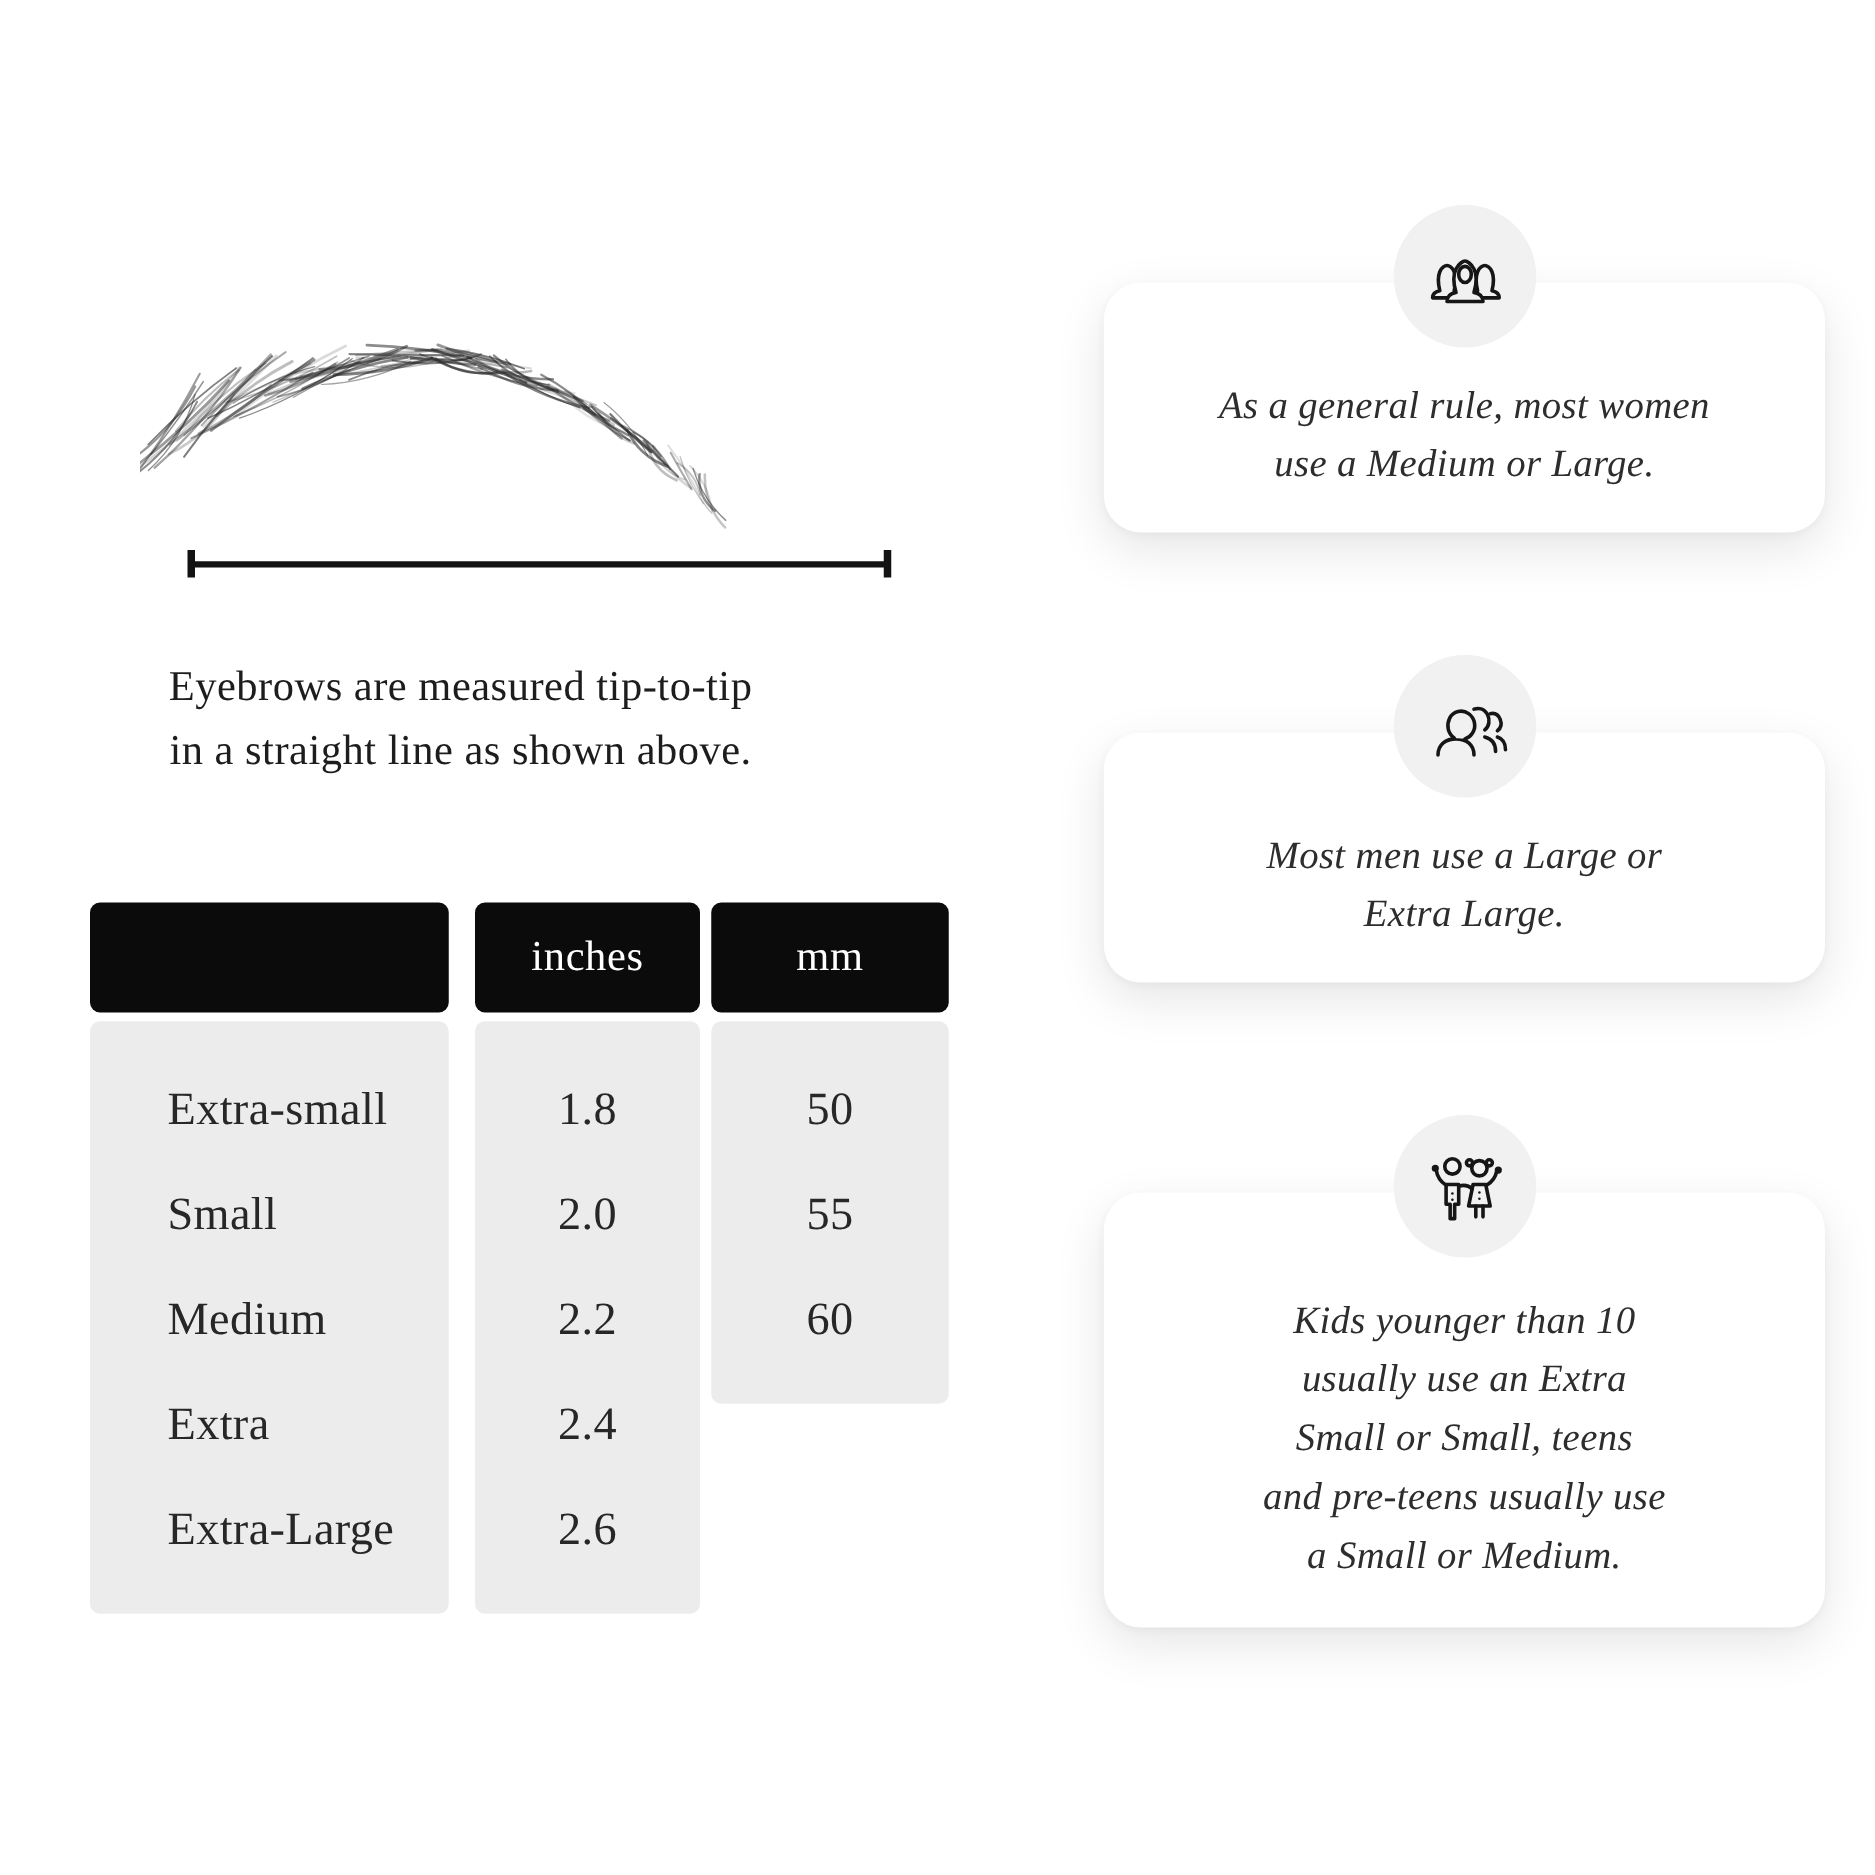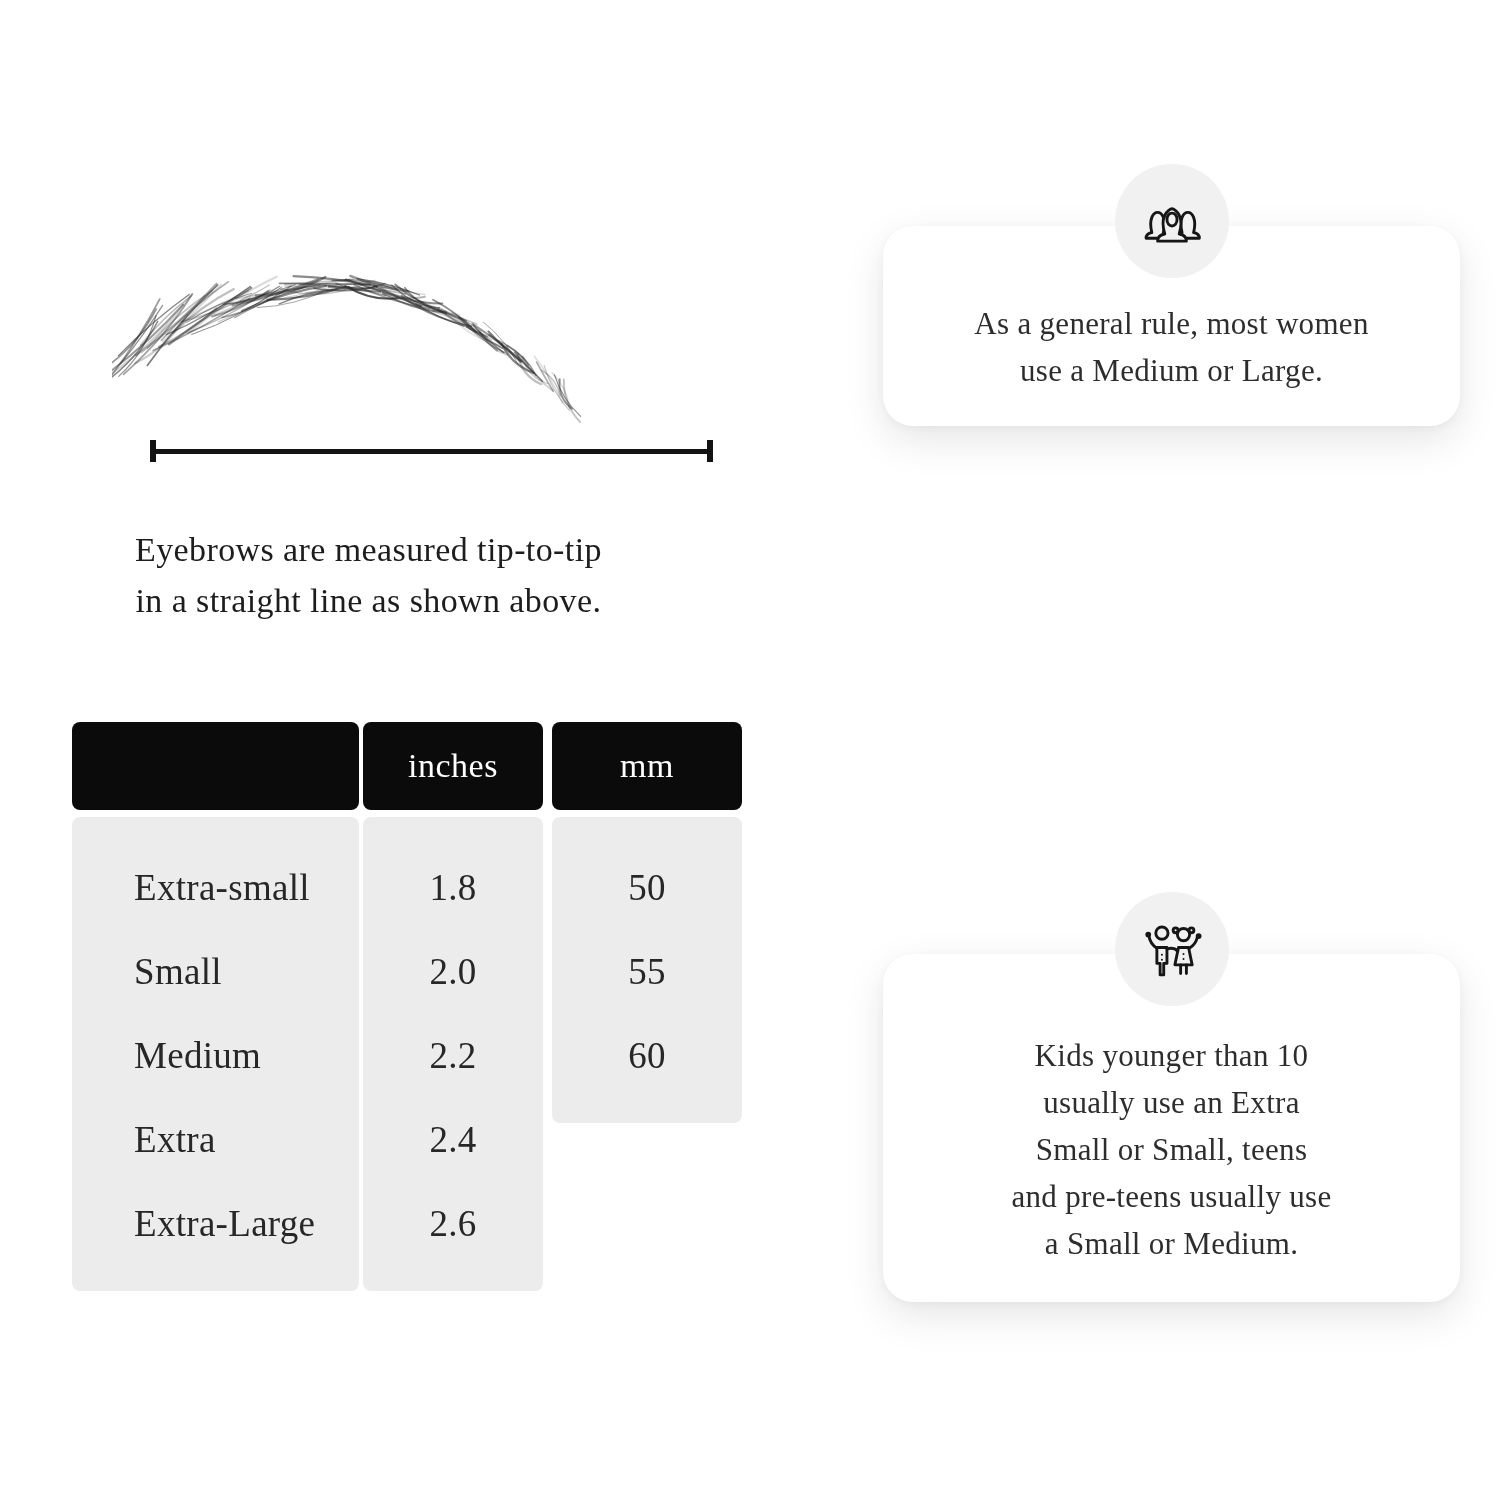--- a/index.html
+++ b/index.html
@@ -25,21 +25,21 @@
     position:absolute;left:135px;top:524px;
     font-size:34px;line-height:51px;color:#1d1d1d;
     letter-spacing:.4px;
     text-align:center;
   }
 
   
   .size-table{position:absolute;left:72px;top:722px;display:flex;}
   .t-col{display:flex;flex-direction:column;}
   .t-col.c1{width:287px;}
-  .t-col.c2{width:180px;margin-left:4px;}
+  .t-col.c2{width:180px;margin-left:21px;}
   .t-col.c3{width:190px;margin-left:9px;}
   .t-head{
     height:88px;background:#0b0b0b;border-radius:8px;
     color:#ffffff;font-size:34px;letter-spacing:.5px;
     display:flex;align-items:center;justify-content:center;
   }
   .t-body{
     margin-top:7px;background:#ececec;border-radius:8px;
     padding:28px 0 26px 0;
   }
@@ -48,20 +48,21 @@
     font-size:37px;color:#272727;letter-spacing:.3px;
   }
   .c1 .t-cell{padding-left:62px;}
   .c2 .t-cell,.c3 .t-cell{justify-content:center;}
 
   
   .info-card{
     position:absolute;left:883px;width:577px;
     background:#ffffff;border-radius:30px;
     box-shadow:0 14px 40px rgba(0,0,0,0.10),0 2px 8px rgba(0,0,0,0.04);
+    font-style:italic;
   }
   .info-card.card-1{top:226px;height:200px;}
   .info-card.card-2{top:586px;height:200px;}
   .info-card.card-3{top:954px;height:348px;}
 
   .icon-circle{
     position:absolute;left:50%;top:-62px;margin-left:-57px;
     width:114px;height:114px;border-radius:50%;
     background:#f1f1f1;
     display:flex;align-items:center;justify-content:center;
@@ -249,20 +250,35 @@
         <path class="ppl" d="M56 74 c0-5 3-7 8-8 c-2-8 -2-16 0-21 c2-5 6-7 8-7 c2 0 6 2 8 7 c2 5 2 13 0 21 c5 1 8 3 8 8 z"></path>
         <path class="ppl ppl-fill" d="M30 78 c0-6 4-9 10-10 c-3-10 -3-20 0-26 c3-6 8-9 10-9 c2 0 7 3 10 9 c3 6 3 16 0 26 c6 1 10 4 10 10 z"></path>
         <ellipse class="ppl" cx="50" cy="48" rx="7" ry="9"></ellipse>
       </svg>
     </div>
     <div class="card-inner">
       <p class="card-text">As a general rule, most women use a Medium or Large.</p>
     </div>
   </div>
 
+  <div class="info-card card-2">
+    <div class="icon-circle">
+      <svg width="72" height="72" viewBox="0 0 100 100">
+        <path class="ppl" d="M78 36 c5-1 9 1 11 6 c2 5 1 10 -3 13"></path>
+        <path class="ppl" d="M86 62 c6 2 9 7 9 14"></path>
+        <path class="ppl" d="M60 31 c6-2 12 0 15 6 c3 6 2 13 -3 17"></path>
+        <path class="ppl" d="M72 62 c8 2 12 8 12 16"></path>
+        <path class="ppl ppl-fill" d="M20 82 c0-12 9 -18 20 -18 c11 0 20 6 20 18"></path>
+        <path class="ppl ppl-fill" d="M38 63 c-7-5 -9-14 -5-22 c4-8 14-10 21-5 c7 5 9 15 4 22 c-2 3 -5 5 -8 6"></path>
+      </svg>
+    </div>
+    <div class="card-inner">
+      <p class="card-text">Most men use a Large or Extra Large.</p>
+    </div>
+  </div>
 
   <div class="info-card card-3">
     <div class="icon-circle">
       <svg width="72" height="72" viewBox="0 0 100 100">
 
         <circle class="ppl" cx="36" cy="28" r="8.5"></circle>
         <path class="ppl" d="M29 49 c-6 -4 -10 -10 -11 -17"></path>
         <circle class="ppl" cx="17" cy="30" r="2"></circle>
         <path class="ppl" d="M29 48 h14 v22 h-4.5 v16 h-5 v-16 h-4.5 z"></path>
         <path class="ppl" d="M43 50 c6 -2 11 -1 15 3"></path>

